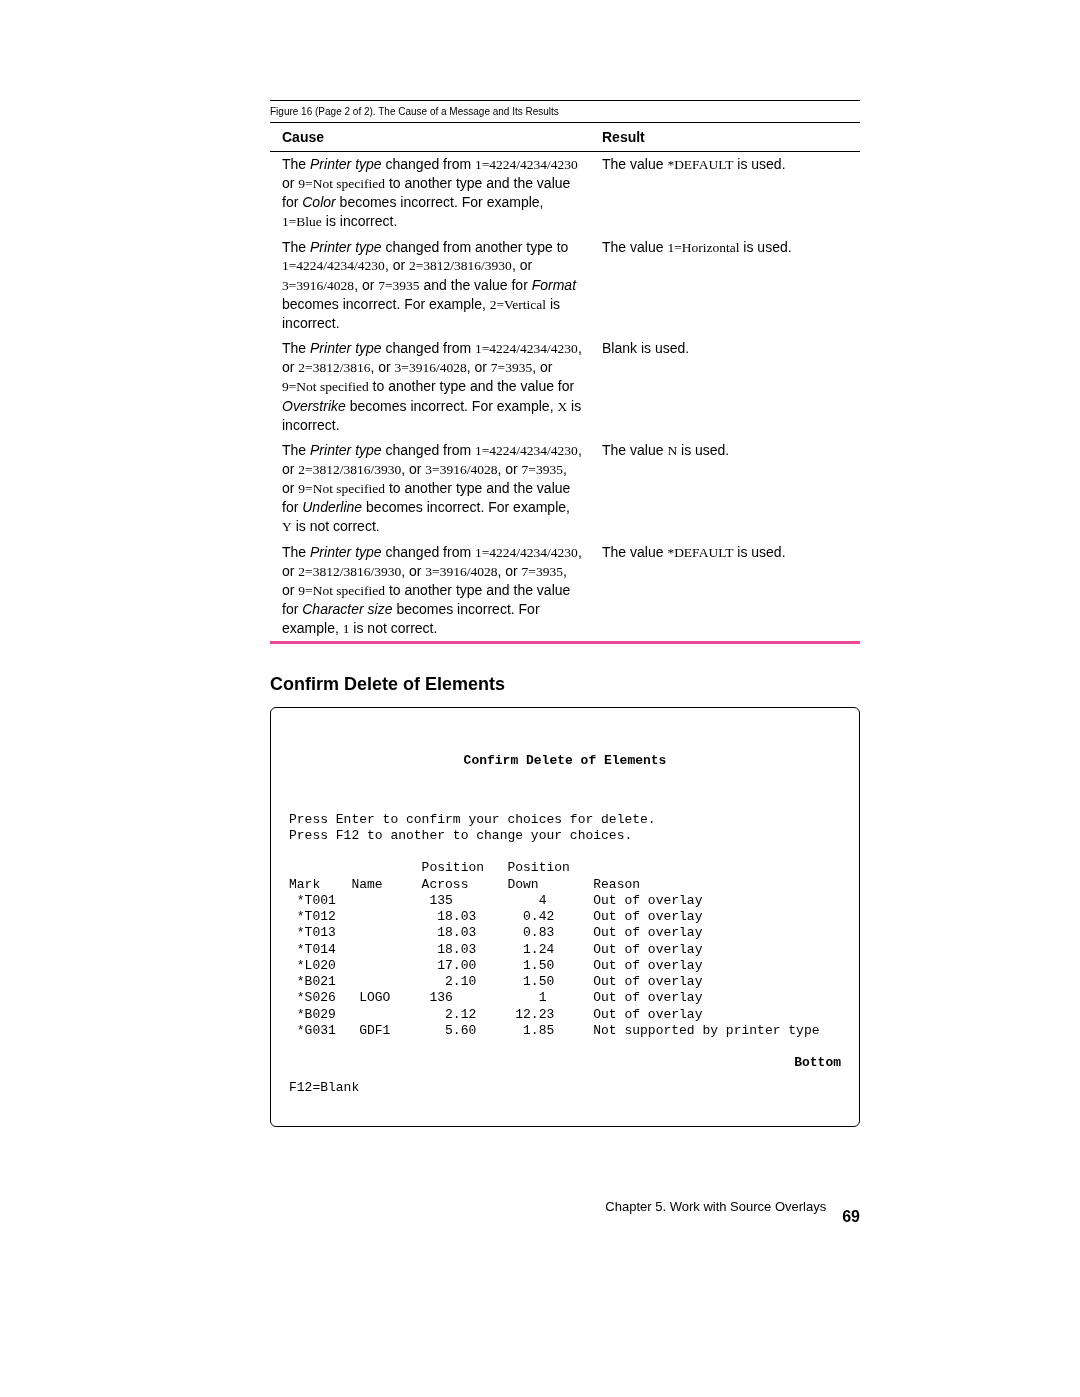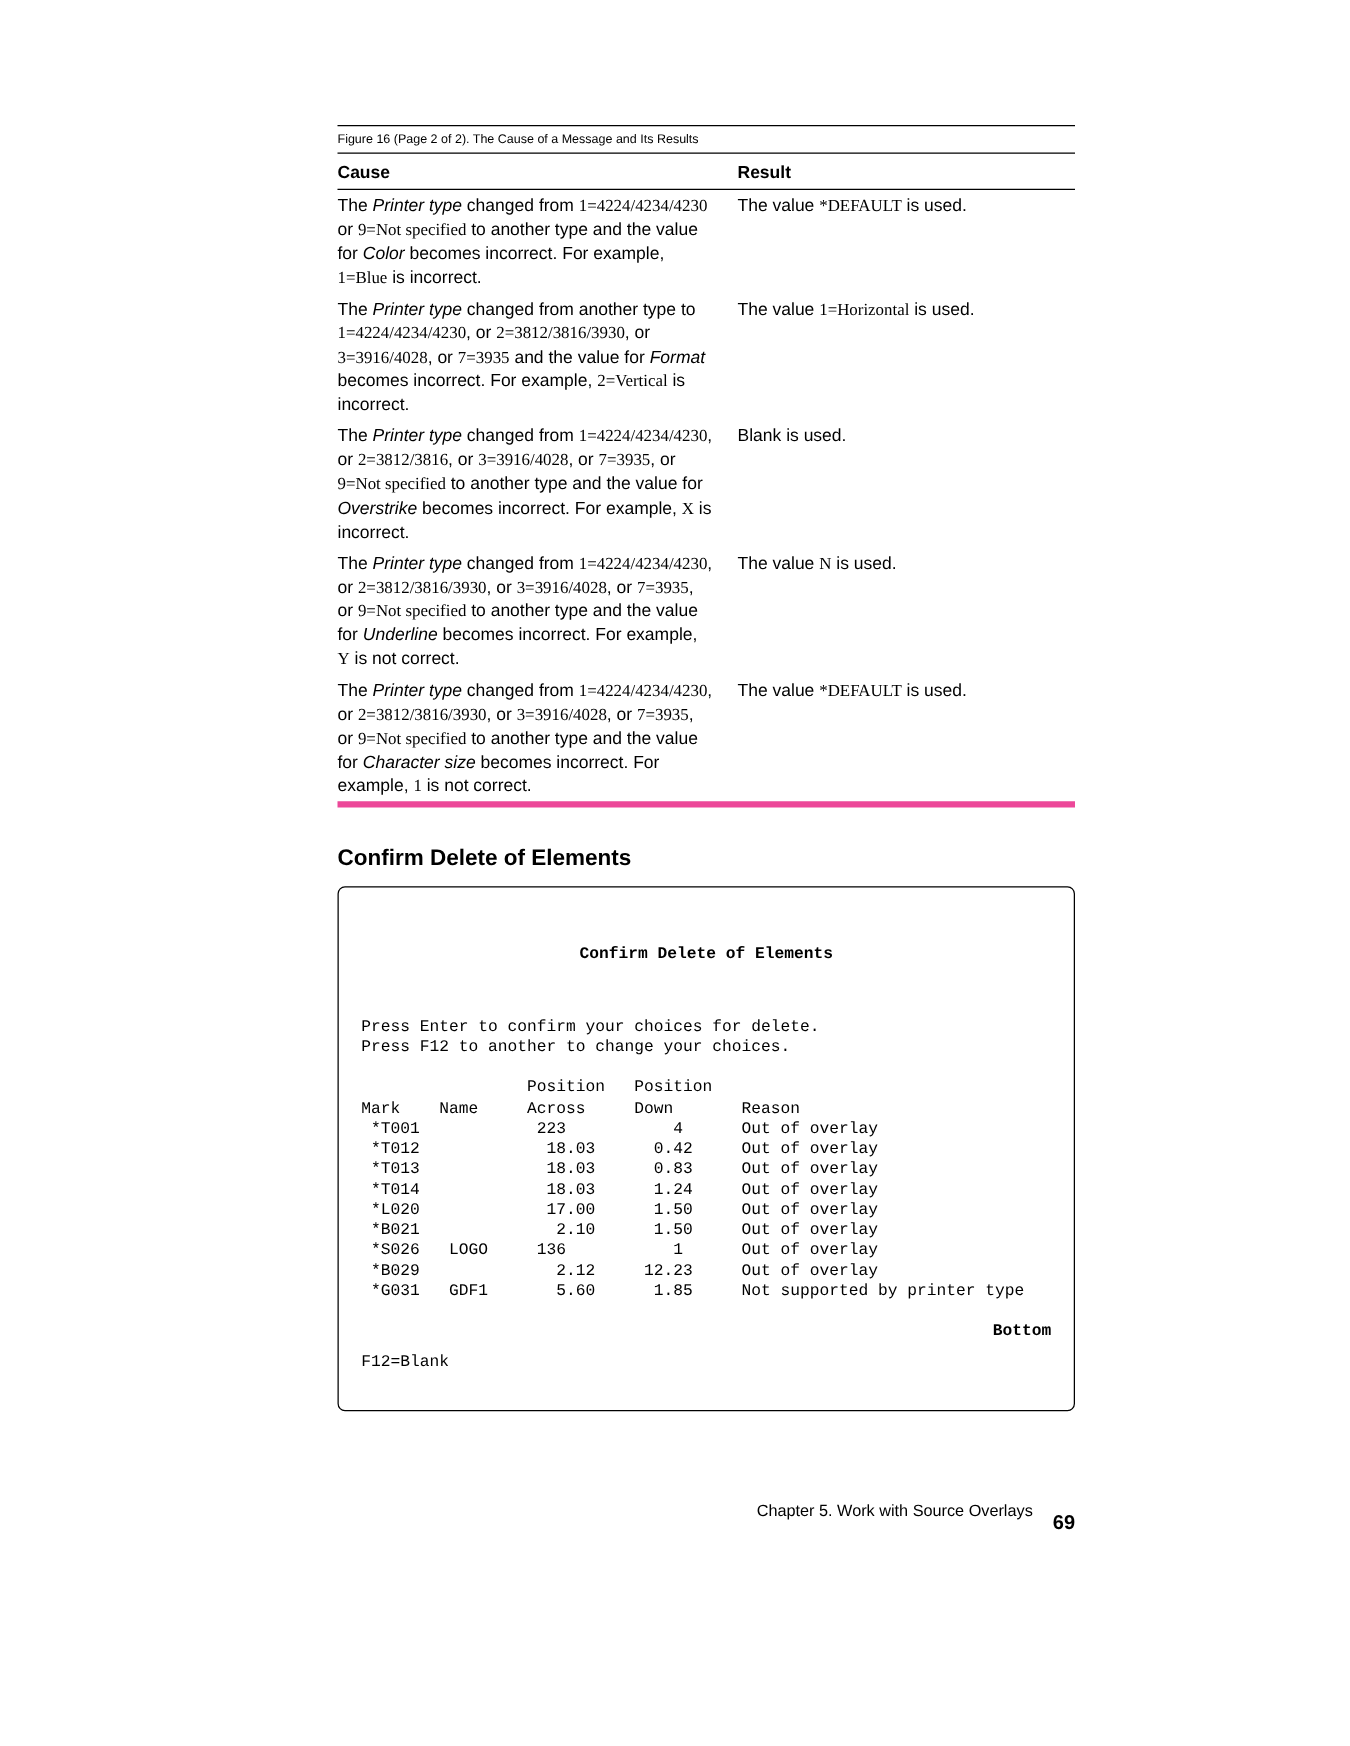--- a/index.html
+++ b/index.html
@@ -23,26 +23,27 @@
     }
     .table-header {
       display: flex;
       font-weight: bold;
       padding: 6px 0;
       border-bottom: 1px solid #000;
     }
     .col-cause {
       width: 320px;
       padding-right: 20px;
+      margin-left: 12px;
     }
     .col-result {
       flex: 1;
     }
     .table-body {
-      border-bottom: 5px solid #ec4899;
+      border-bottom: 3px solid #ec4899;
     }
     .table-row {
       display: flex;
       padding: 3px 0;
       line-height: 1.35;
     }
     .table-row .col-cause {
       width: 320px;
     }
     .italic {
@@ -163,21 +164,21 @@
 
 <div class="section-title">Confirm Delete of Elements</div>
 
 <div class="terminal-box">
   <div class="terminal-title">Confirm Delete of Elements</div>
   <div class="terminal-body"><span>Press Enter to confirm your choices for delete.</span>
 <span>Press F12 to another to change your choices.</span>
 
 <span>                 Position   Position</span>
 <span>Mark    Name     Across     Down       Reason</span>
-<span> *T001            223           4      Out of overlay</span>
+<span> *T001            135           4      Out of overlay</span>
 <span> *T012             18.03      0.42     Out of overlay</span>
 <span> *T013             18.03      0.83     Out of overlay</span>
 <span> *T014             18.03      1.24     Out of overlay</span>
 <span> *L020             17.00      1.50     Out of overlay</span>
 <span> *B021              2.10      1.50     Out of overlay</span>
 <span> *S026   LOGO     136           1      Out of overlay</span>
 <span> *B029              2.12     12.23     Out of overlay</span>
 <span> *G031   GDF1       5.60      1.85     Not supported by printer type</span></div>
   <div class="terminal-bottom">Bottom</div>
   <div class="terminal-cancel">F12=Blank</div>

